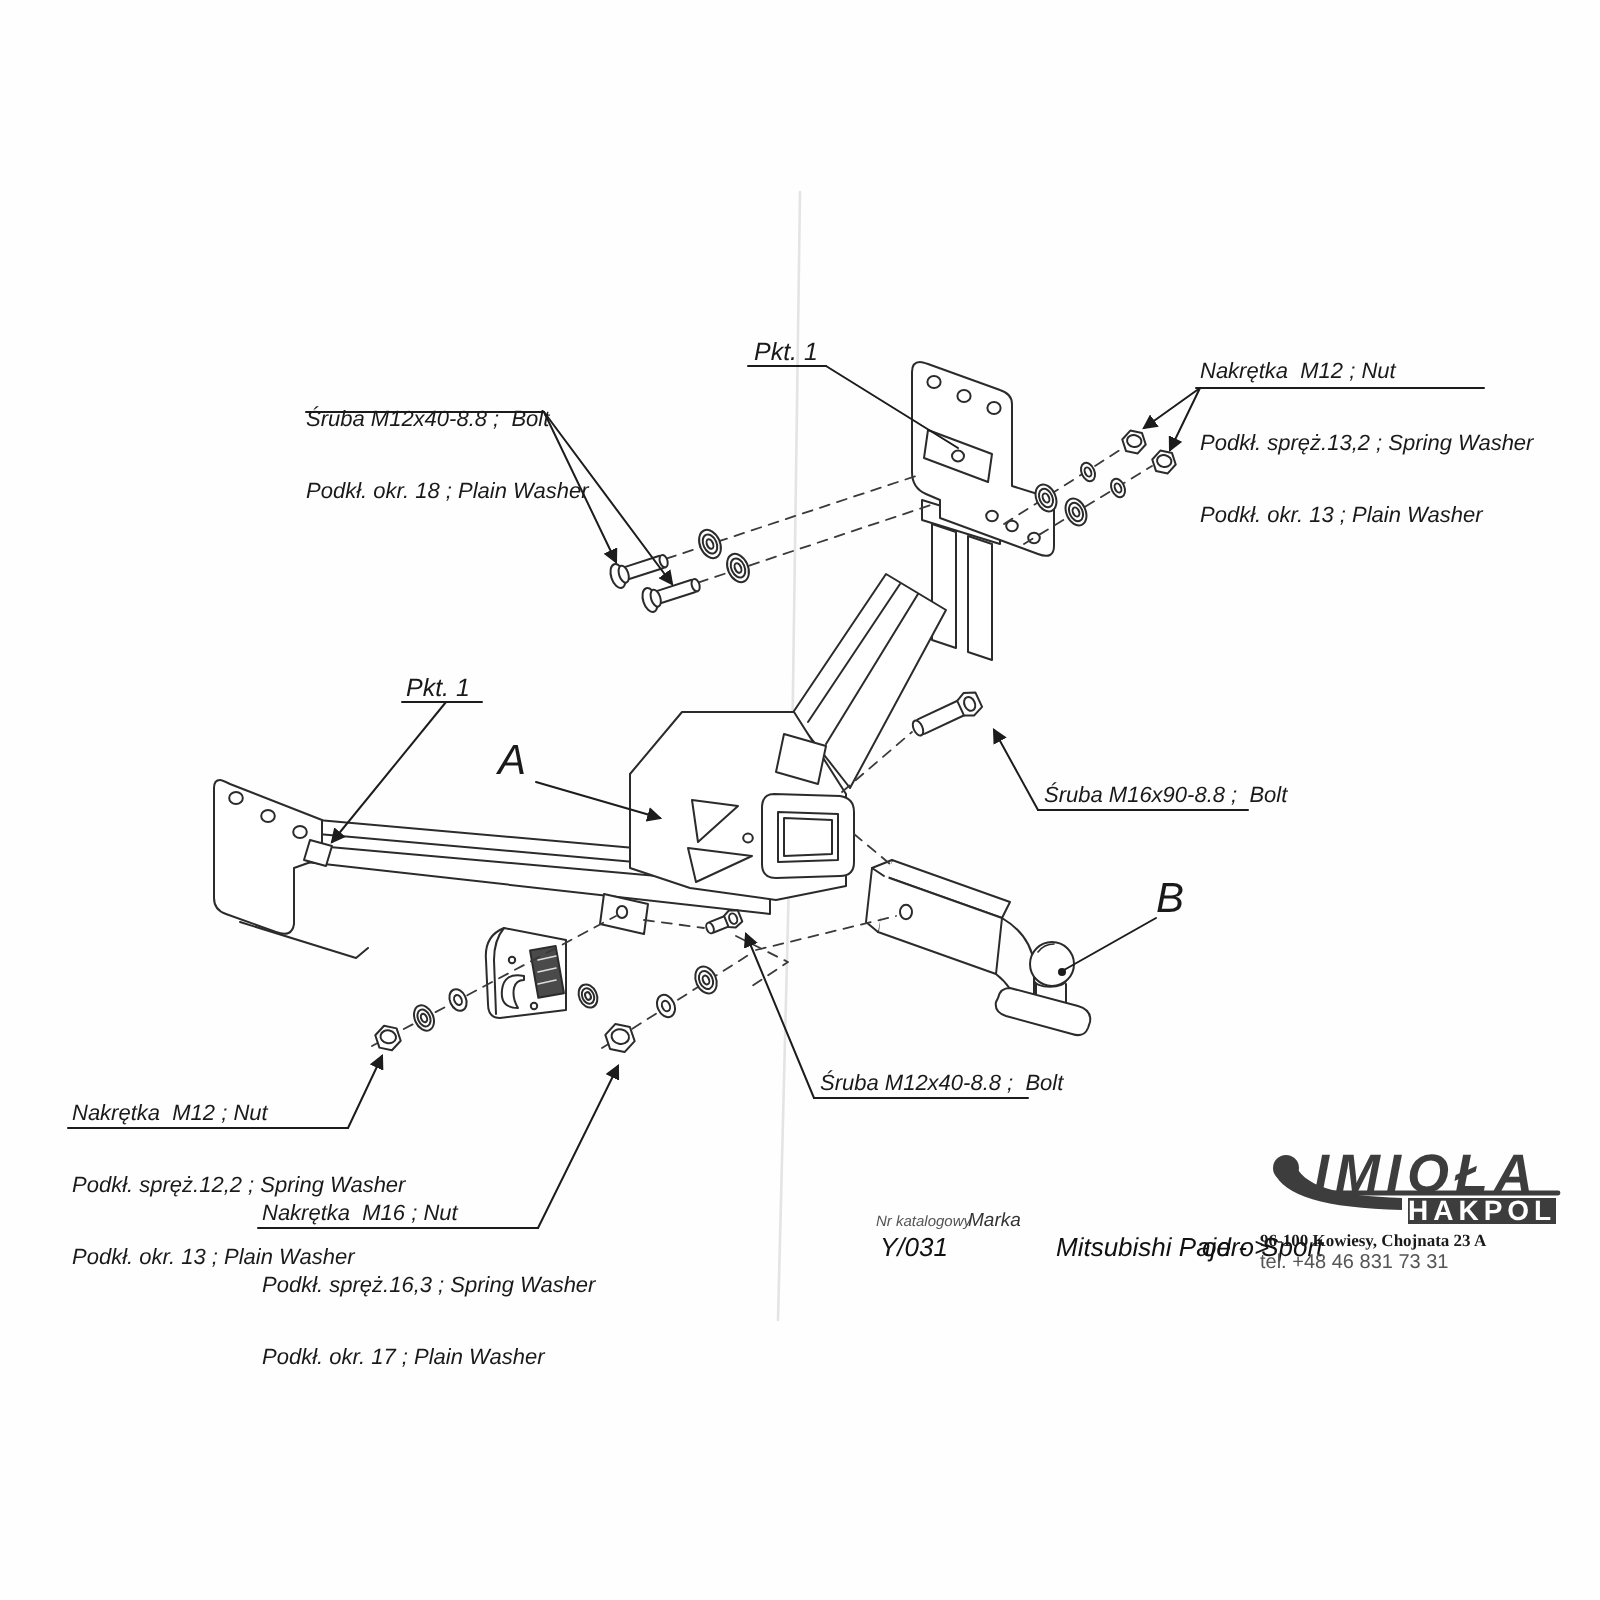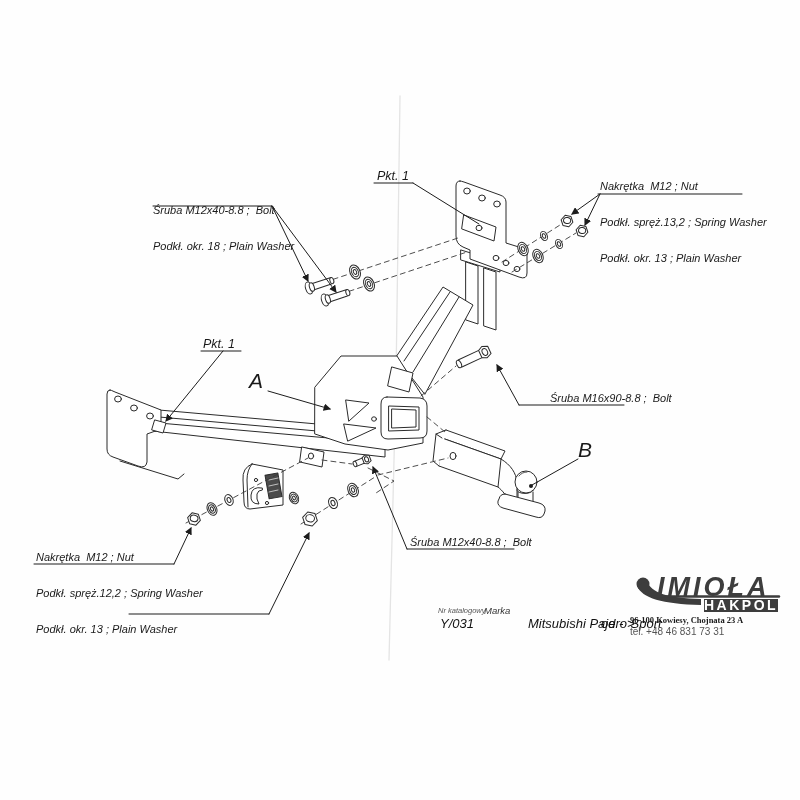--- a/index.html
+++ b/index.html
@@ -277,32 +277,37 @@
 <div class="lbl" style="left:600px;top:156px;">
   <div>Nakrętka  M12 ; Nut</div>
   <div>Podkł. spręż.13,2 ; Spring Washer</div>
   <div>Podkł. okr. 13 ; Plain Washer</div>
 </div>
 
 <div class="pkt" style="left:203px;top:337px;">Pkt. 1</div>
 
 <div class="ref" style="left:249px;top:369px;">A</div>
 
-<div class="lbl" style="left:522px;top:392px;margin-left:28px;">Śruba M16x90-8.8 ;  Bolt</div>
+<div class="lbl" style="left:522px;top:392px;">Śruba M16x90-8.8 ;  Bolt</div>
 
 <div class="ref" style="left:578px;top:438px;">B</div>
 
 <div class="lbl" style="left:410px;top:536px;">Śruba M12x40-8.8 ;  Bolt</div>
 
 <div class="lbl" style="left:36px;top:527px;">
   <div>Nakrętka  M12 ; Nut</div>
   <div>Podkł. spręż.12,2 ; Spring Washer</div>
   <div>Podkł. okr. 13 ; Plain Washer</div>
 </div>
 
+<div class="lbl" style="left:131px;top:577px;">
+  <div>Nakrętka  M16 ; Nut</div>
+  <div>Podkł. spręż.16,3 ; Spring Washer</div>
+  <div>Podkł. okr. 17 ; Plain Washer</div>
+</div>
 
 <div class="ft-small" style="left:438px;top:606px;">Nr katalogowy</div>
 <div class="ft-big" style="left:440px;top:616px;">Y/031</div>
 <div class="ft-med" style="left:484px;top:605px;">Marka</div>
 <div class="ft-big" style="left:484px;top:616px;margin-left:44px;">Mitsubishi Pajero Sport</div>
 <div class="ft-big" style="left:601px;top:616px;">od - &gt;</div>
 
 <div class="logo-name" style="left:657px;top:572px;">IMIOŁA</div>
 <div class="logo-sub" style="left:704px;top:599px;">HAKPOL</div>
 <div class="addr" style="left:630px;top:615px;">96-100 Kowiesy, Chojnata 23 A</div>

